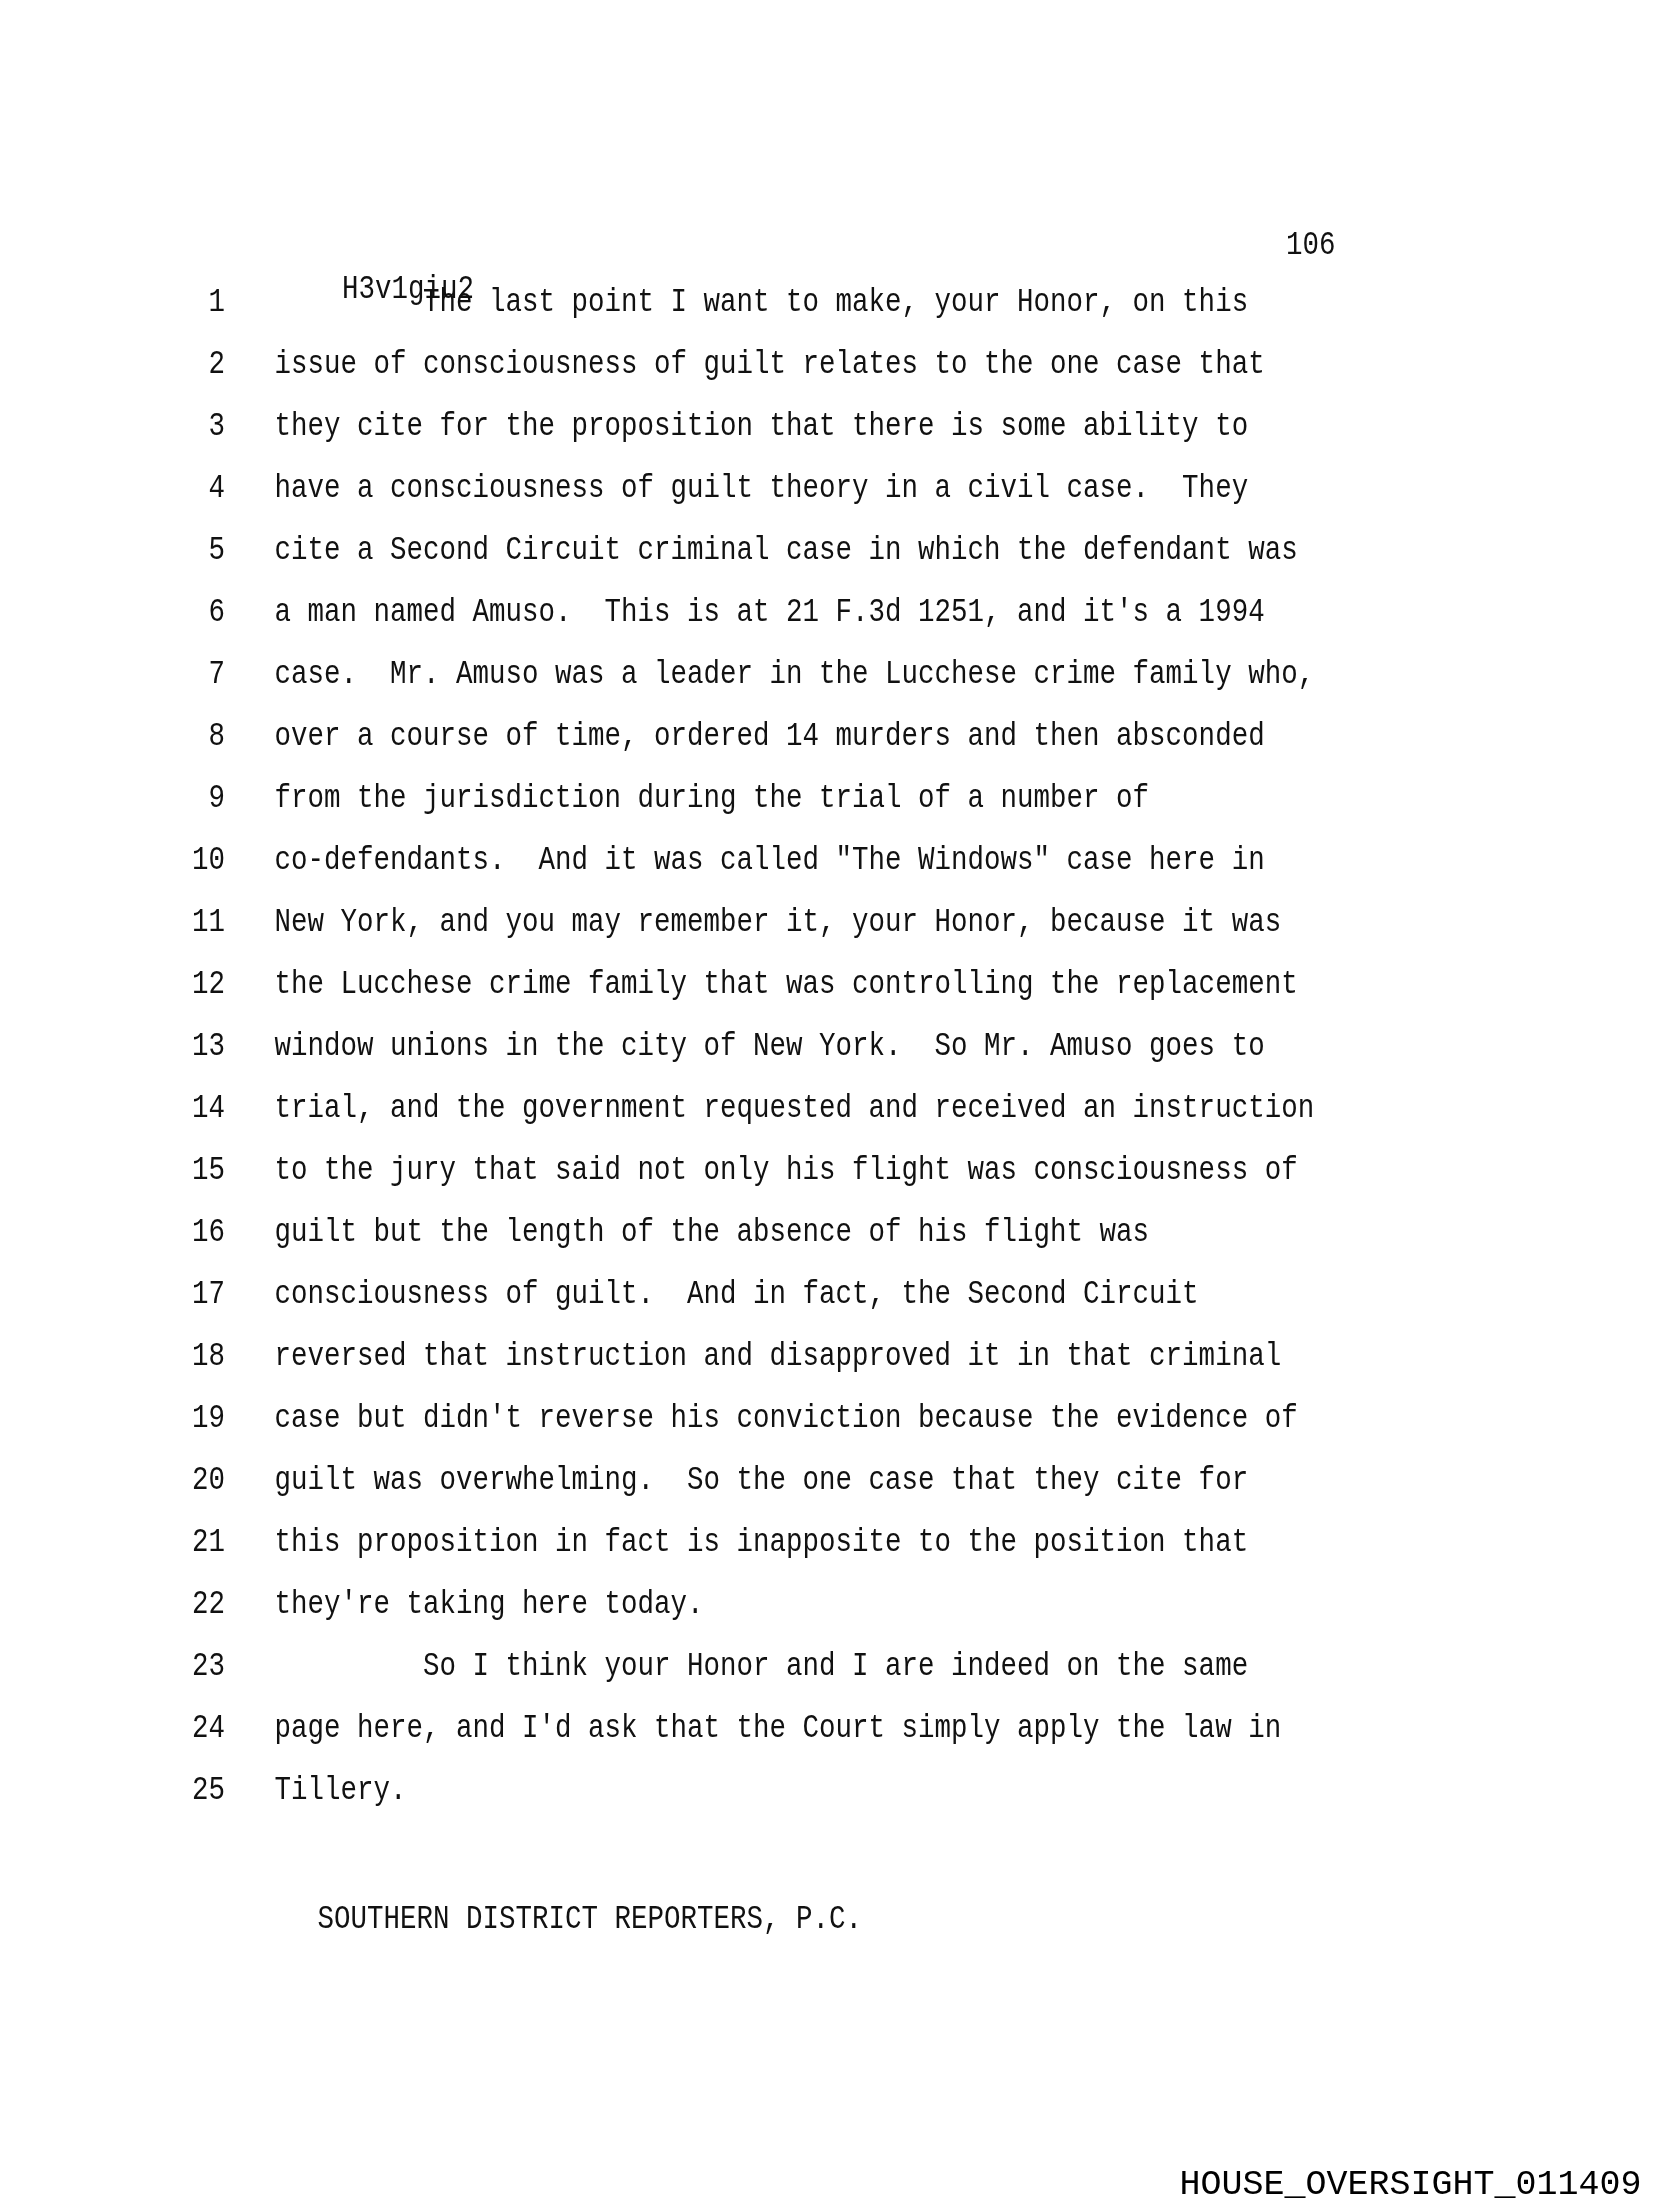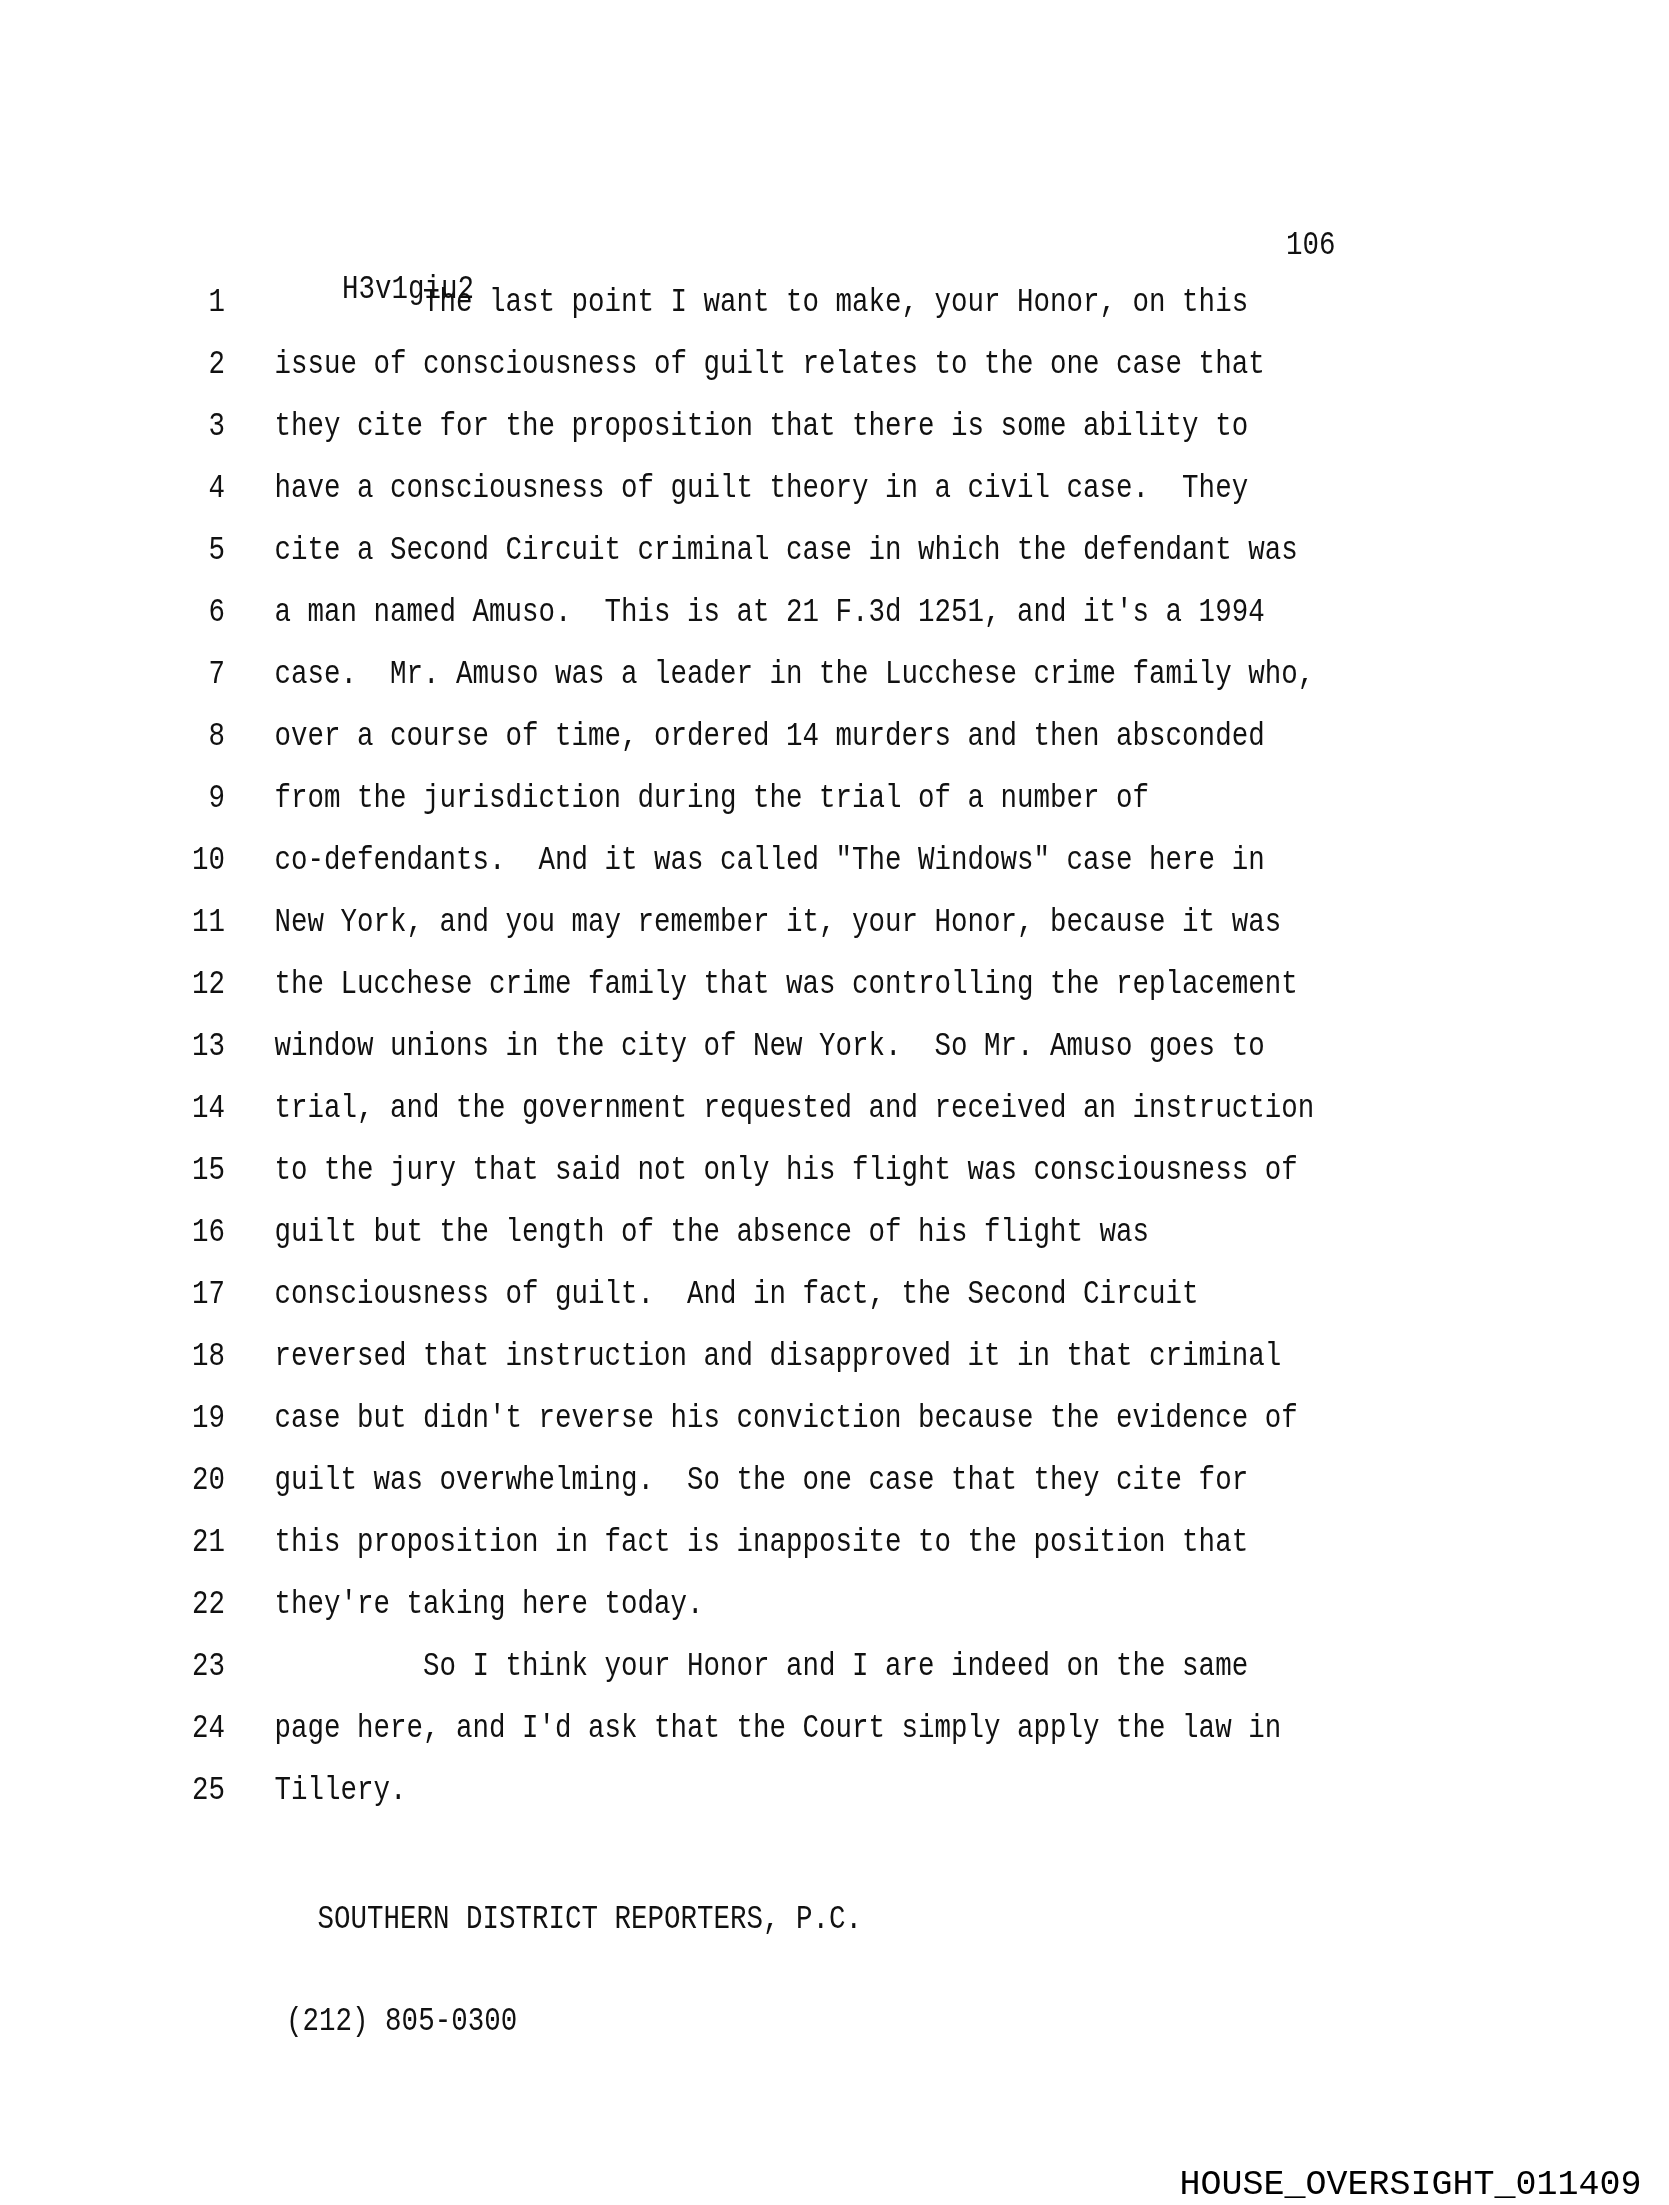--- a/index.html
+++ b/index.html
@@ -83,19 +83,18 @@
   </div>
 
   <div class="mono header-id">
     <span class="squeeze">H3v1giu2</span>
   </div>
 
   <div class="mono transcript"><div class="t-row"><span class="squeeze"> 1            The last point I want to make, your Honor, on this</span></div><div class="t-row"><span class="squeeze"> 2   issue of consciousness of guilt relates to the one case that</span></div><div class="t-row"><span class="squeeze"> 3   they cite for the proposition that there is some ability to</span></div><div class="t-row"><span class="squeeze"> 4   have a consciousness of guilt theory in a civil case.  They</span></div><div class="t-row"><span class="squeeze"> 5   cite a Second Circuit criminal case in which the defendant was</span></div><div class="t-row"><span class="squeeze"> 6   a man named Amuso.  This is at 21 F.3d 1251, and it's a 1994</span></div><div class="t-row"><span class="squeeze"> 7   case.  Mr. Amuso was a leader in the Lucchese crime family who,</span></div><div class="t-row"><span class="squeeze"> 8   over a course of time, ordered 14 murders and then absconded</span></div><div class="t-row"><span class="squeeze"> 9   from the jurisdiction during the trial of a number of</span></div><div class="t-row"><span class="squeeze">10   co-defendants.  And it was called "The Windows" case here in</span></div><div class="t-row"><span class="squeeze">11   New York, and you may remember it, your Honor, because it was</span></div><div class="t-row"><span class="squeeze">12   the Lucchese crime family that was controlling the replacement</span></div><div class="t-row"><span class="squeeze">13   window unions in the city of New York.  So Mr. Amuso goes to</span></div><div class="t-row"><span class="squeeze">14   trial, and the government requested and received an instruction</span></div><div class="t-row"><span class="squeeze">15   to the jury that said not only his flight was consciousness of</span></div><div class="t-row"><span class="squeeze">16   guilt but the length of the absence of his flight was</span></div><div class="t-row"><span class="squeeze">17   consciousness of guilt.  And in fact, the Second Circuit</span></div><div class="t-row"><span class="squeeze">18   reversed that instruction and disapproved it in that criminal</span></div><div class="t-row"><span class="squeeze">19   case but didn't reverse his conviction because the evidence of</span></div><div class="t-row"><span class="squeeze">20   guilt was overwhelming.  So the one case that they cite for</span></div><div class="t-row"><span class="squeeze">21   this proposition in fact is inapposite to the position that</span></div><div class="t-row"><span class="squeeze">22   they're taking here today.</span></div><div class="t-row"><span class="squeeze">23            So I think your Honor and I are indeed on the same</span></div><div class="t-row"><span class="squeeze">24   page here, and I'd ask that the Court simply apply the law in</span></div><div class="t-row"><span class="squeeze">25   Tillery.</span></div></div>
 
   <div class="mono footer">
     <div class="t-foot"><span class="squeeze">SOUTHERN DISTRICT REPORTERS, P.C.</span></div>
-    <div class="t-foot"><span class="squeeze">(212) 805-0300</span></div>
   </div>
 
   <div class="bates">HOUSE_OVERSIGHT_011409</div>
 
 </div>
 
 
 </body></html>

